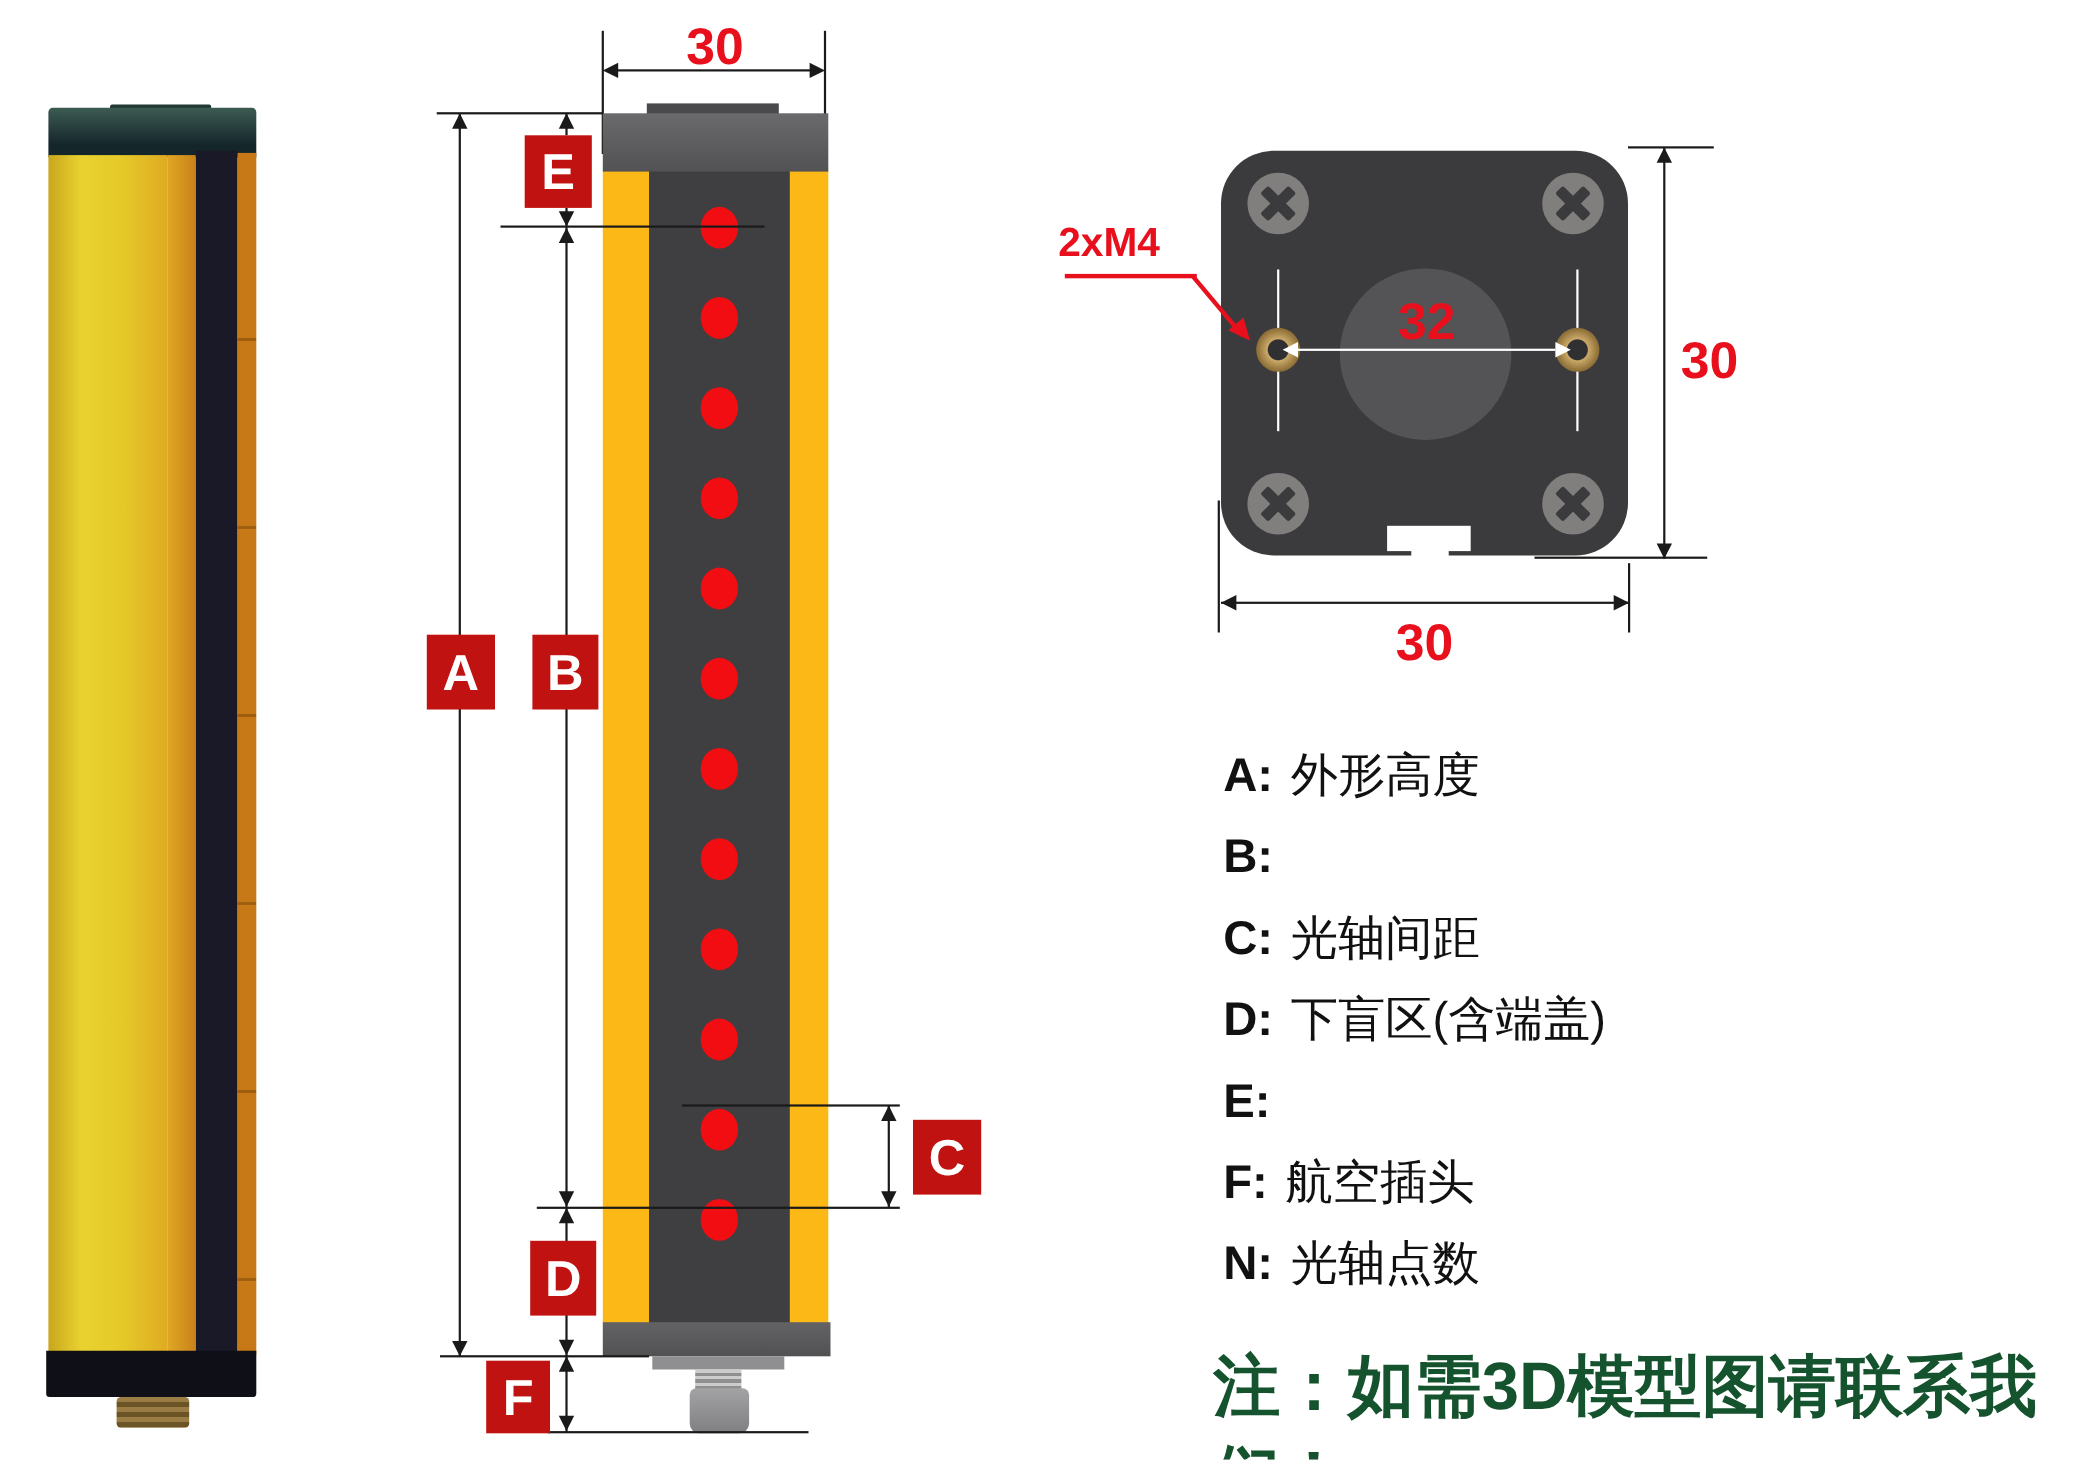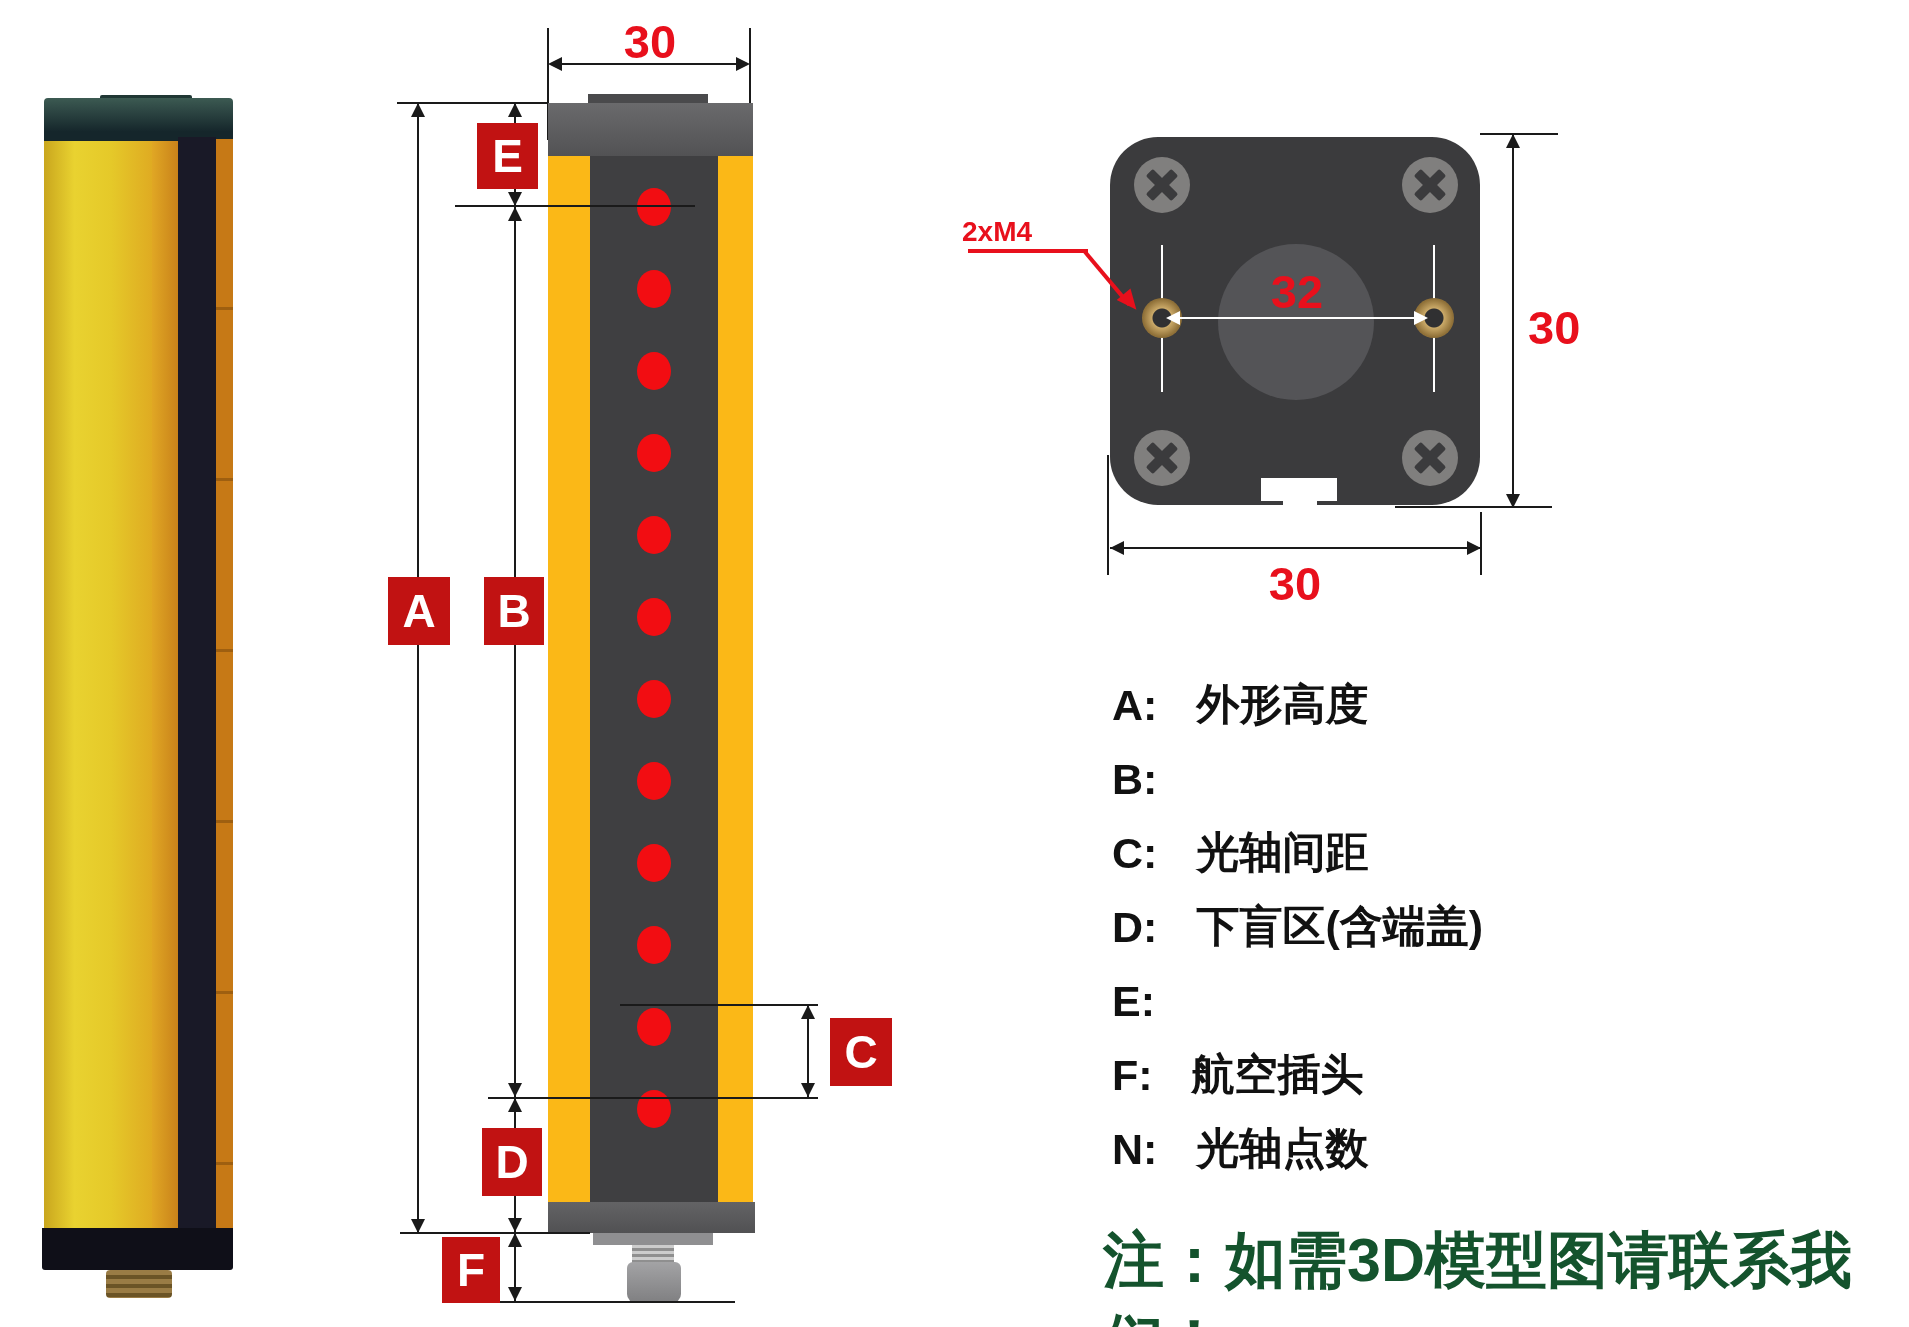--- a/index.html
+++ b/index.html
@@ -16,21 +16,21 @@
   .ar{border-top:7px solid transparent;border-bottom:7px solid transparent;border-left:14px solid #1a1a1a;}
   .alw{border-top:7px solid transparent;border-bottom:7px solid transparent;border-right:14px solid #fff;}
   .arw{border-top:7px solid transparent;border-bottom:7px solid transparent;border-left:14px solid #fff;}
   
   .dimbox{position:absolute;background:#C11212;color:#fff;font-weight:bold;font-size:46px;
           display:flex;align-items:center;justify-content:center;z-index:8;}
   .redtxt{position:absolute;color:#E8101C;font-weight:bold;z-index:8;}
   .dot{position:absolute;width:34px;height:38px;border-radius:50%;background:#F20D12;}
   .lrow{height:74px;display:flex;align-items:center;font-size:43px;color:#111;}
   .lkey{font-weight:800;margin-right:16px;}
-  .ltxt{font-weight:700;margin-left:23px;}
+  .ltxt{font-weight:400;}
   .screw{position:absolute;width:56px;height:56px;border-radius:50%;background:#807f7e;z-index:3;}
   .screw .xb{position:absolute;left:10px;top:23px;width:36px;height:10px;background:#3B3B3D;border-radius:2px;}
   .z5{z-index:5;} .z3{z-index:3;} .z2{z-index:2;}
 </style>
 </head>
 <body>
 
 <div id="stage">
 
   <div class="abs" style="left:40px;top:95px;width:200px;height:1210px;">
@@ -139,21 +139,21 @@
     <div class="abs z5" style="left:1161px;top:245px;width:2px;height:147px;background:#fff;"></div>
     <div class="abs z5" style="left:1433px;top:245px;width:2px;height:147px;background:#fff;"></div>
     <div class="abs z5" style="left:1142px;top:298px;width:40px;height:40px;border-radius:50%;background:radial-gradient(circle,#303032 0 9px,#caa968 10px,#8f7038 19px);"></div>
     <div class="abs z5" style="left:1414px;top:298px;width:40px;height:40px;border-radius:50%;background:radial-gradient(circle,#303032 0 9px,#caa968 10px,#8f7038 19px);"></div>
 
     <div class="abs z5" style="left:1180px;top:317px;width:234px;height:2px;background:#fff;"></div>
     <div class="arr alw z5" style="left:1166px;top:311px;"></div>
     <div class="arr arw z5" style="left:1414px;top:311px;"></div>
     <div class="redtxt" style="left:1247px;top:264px;width:100px;text-align:center;font-size:47px;">32</div>
 
-    <div class="redtxt" style="left:962px;top:216px;font-size:28px;">2xM4</div>
+    <div class="redtxt" style="left:962px;top:200px;font-size:37px;">2xM4</div>
     <div class="abs z5" style="left:968px;top:249px;width:120px;height:4px;background:#E8101C;"></div>
     <div class="abs z5" style="left:1086px;top:250px;width:70px;height:4px;background:#E8101C;transform-origin:0 0;transform:rotate(50deg);"></div>
     <div class="arr z5" style="left:1120px;top:293px;border-top:9px solid transparent;border-bottom:9px solid transparent;border-left:20px solid #E8101C;transform:rotate(50deg);"></div>
 
     <div class="ln" style="left:1480px;top:133px;width:78px;height:2px;"></div>
     <div class="ln" style="left:1395px;top:506px;width:157px;height:2px;"></div>
     <div class="ln" style="left:1512px;top:134px;width:2px;height:374px;"></div>
     <div class="arr au" style="left:1506px;top:134px;"></div>
     <div class="arr ad" style="left:1506px;top:494px;"></div>
     <div class="redtxt" style="left:1528px;top:300px;font-size:47px;">30</div>

